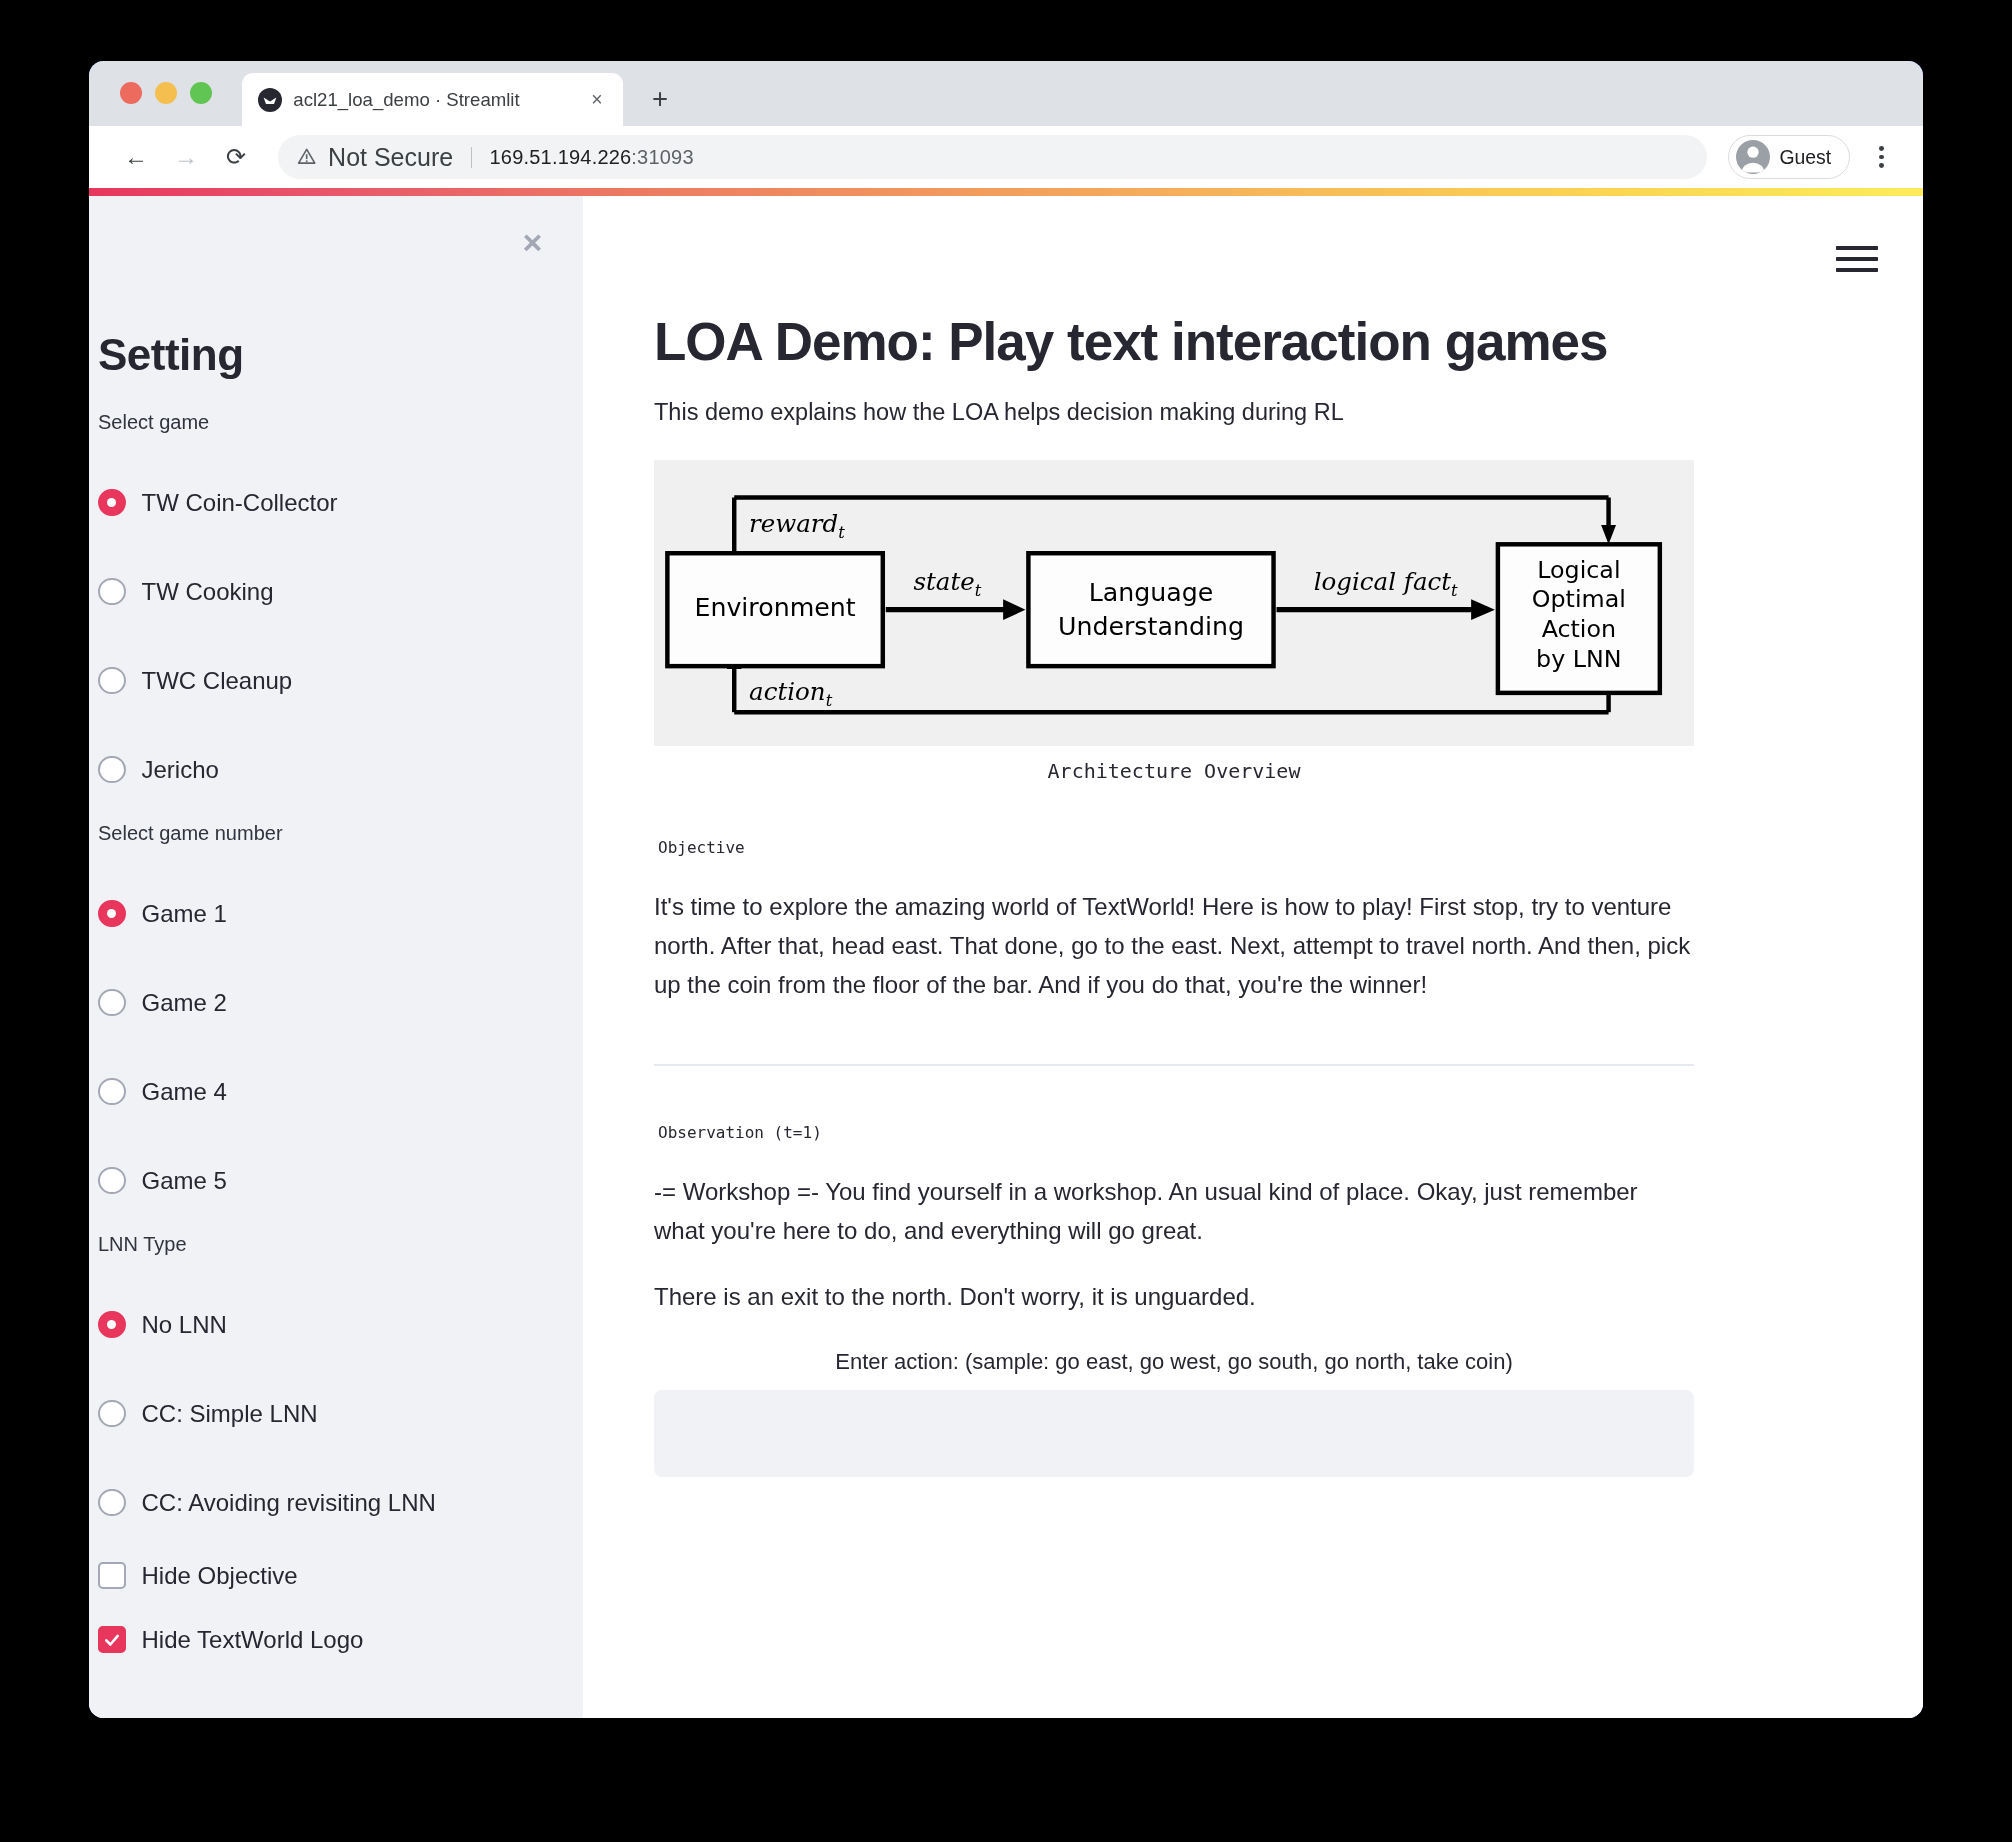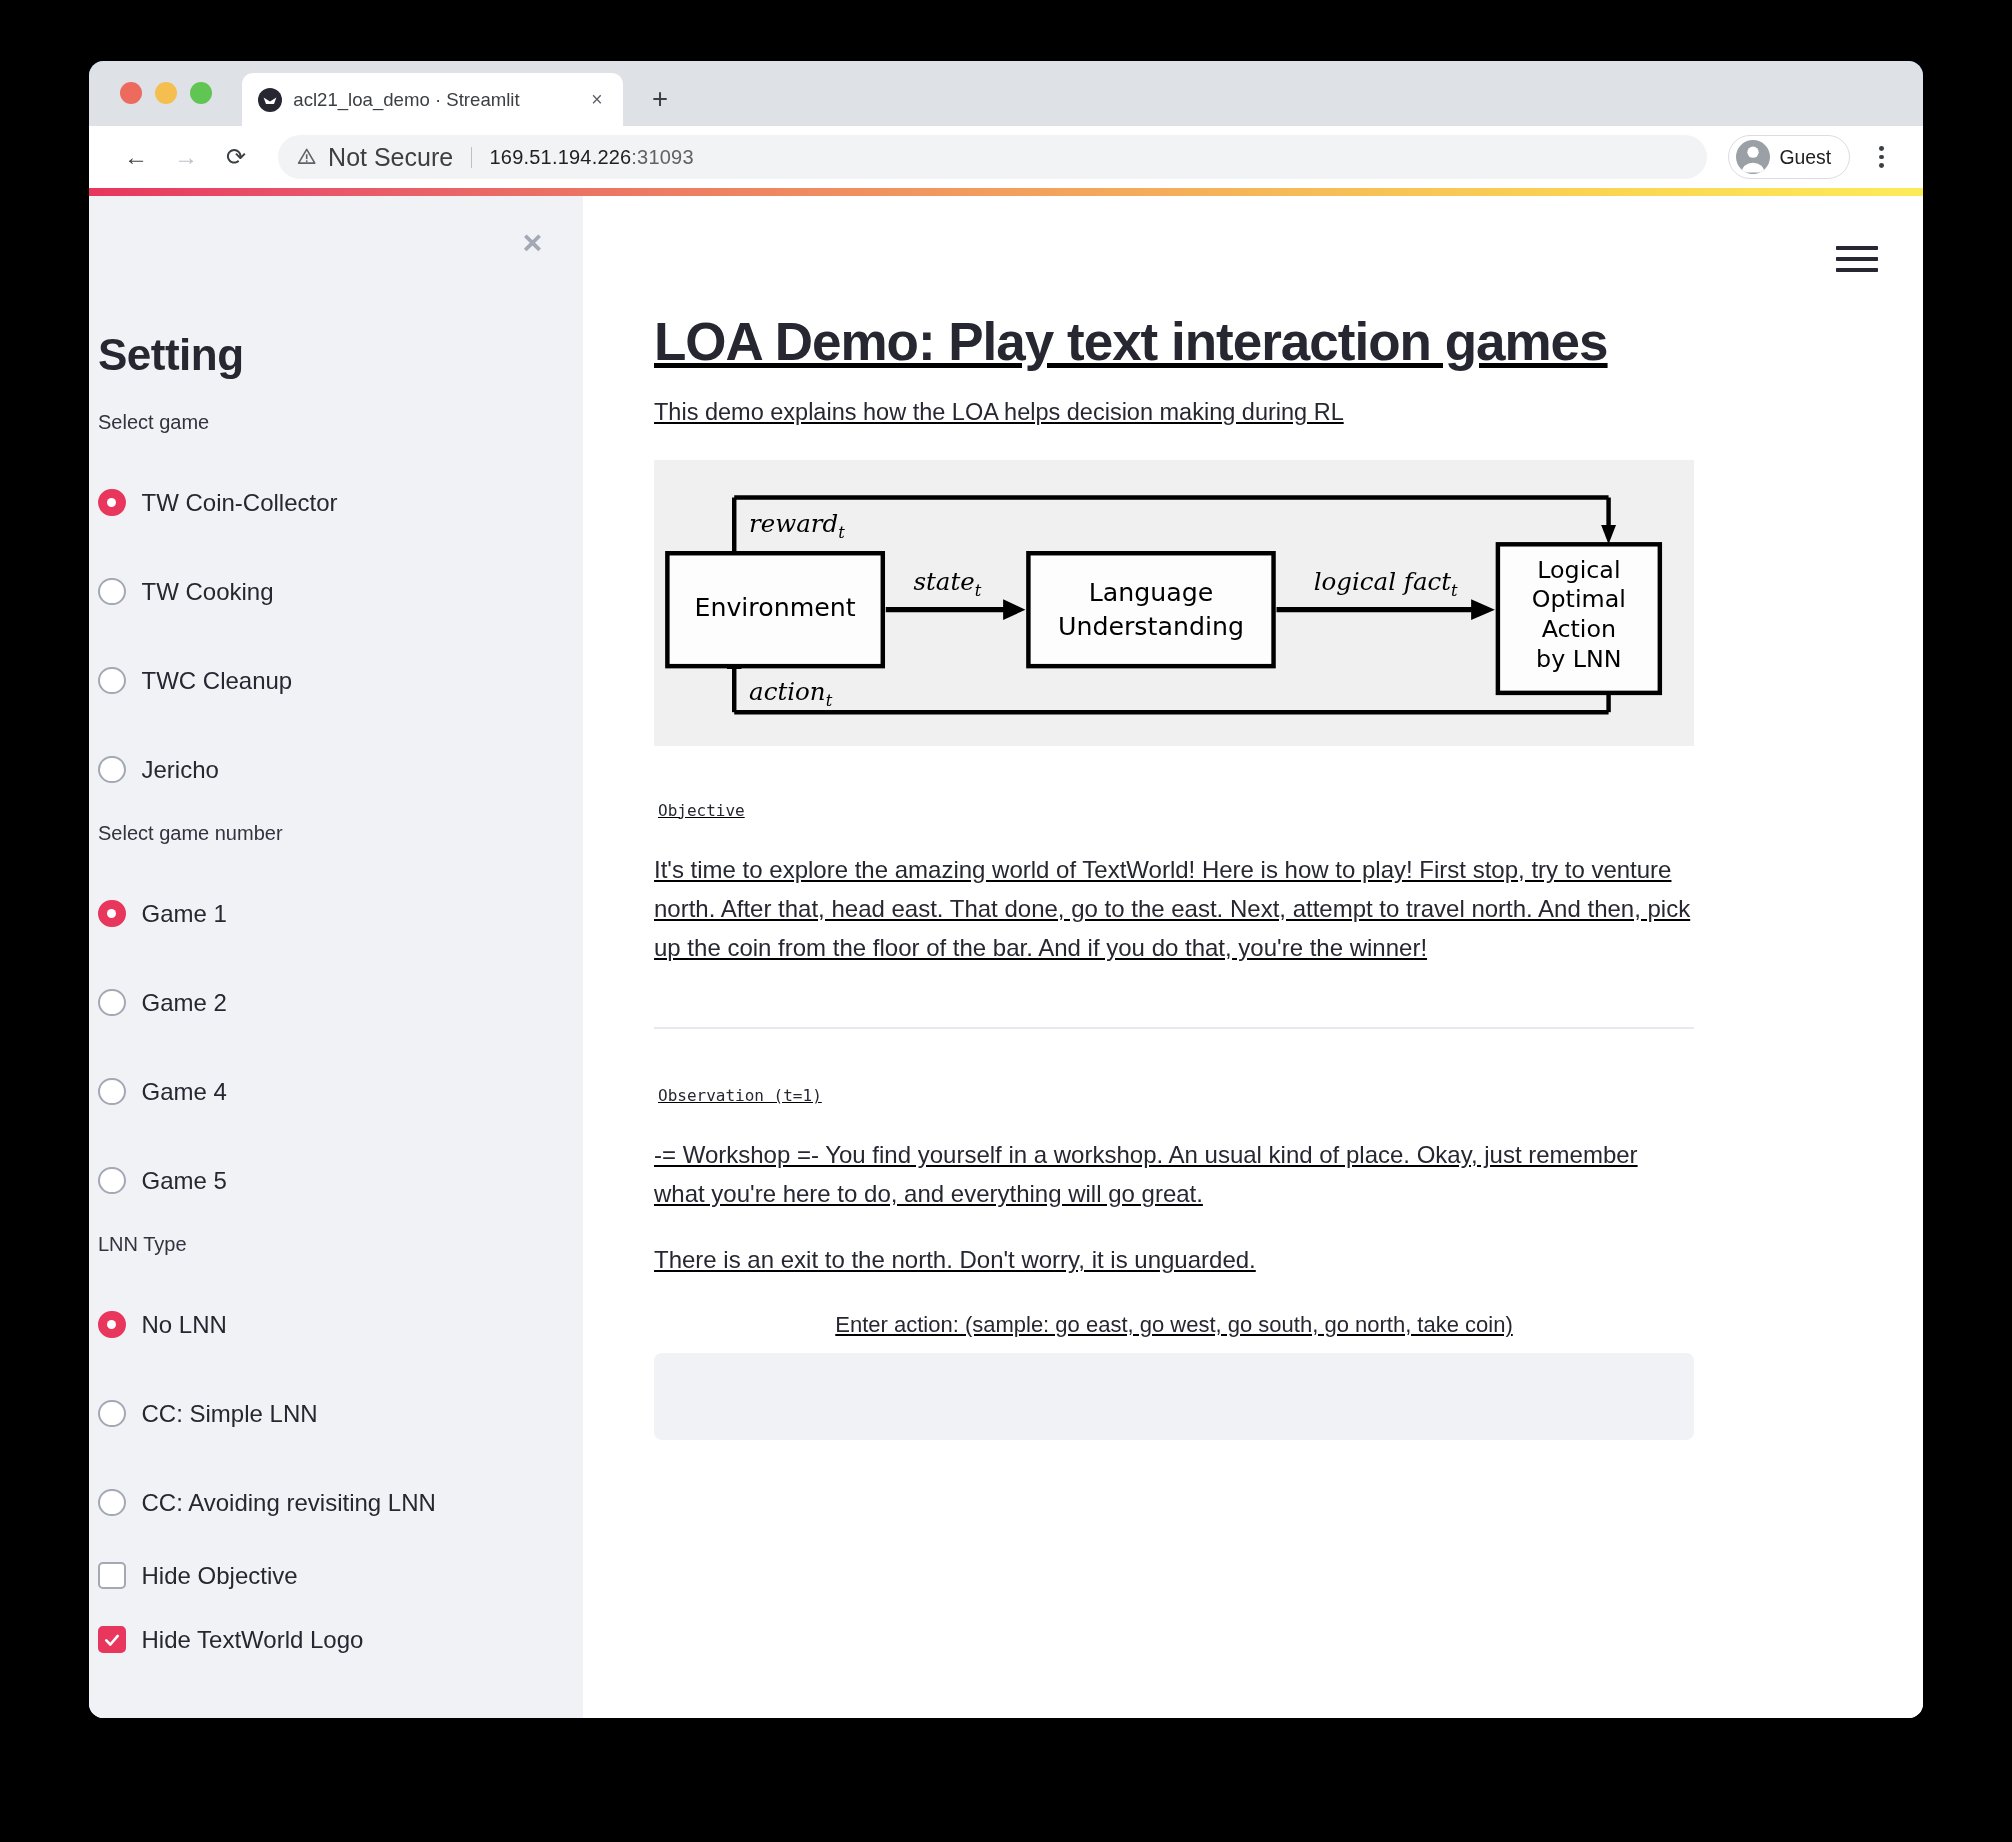--- a/index.html
+++ b/index.html
@@ -256,21 +256,20 @@
     position: absolute;
     right: 45px; top: 42px;
     width: 42px; height: 42px;
     display: flex; flex-direction: column; justify-content: center; gap: 7.3px;
   }
   .hamburger i { display: block; height: 4px; background: #262730; border-radius: 0.8px; }
 
   .main-inner {
     padding: 117px 104px 0 71px;
     max-width: 1215px;
-    text-decoration: underline;
   }
   .page-title {
     font-size: 53px;
     font-weight: 700;
     color: #262730;
     letter-spacing: -1px;
     line-height: 1.1;
     margin-bottom: 27.5px;
   }
   .page-subtitle {
@@ -515,20 +514,21 @@
             <rect x="1136" y="96" width="218" height="200" fill="#fdfdfd" stroke="#000" stroke-width="6"></rect>
             <text x="1245" y="141" text-anchor="middle" font-family="DejaVu Sans, sans-serif" font-size="32" fill="#000">Logical</text>
             <text x="1245" y="181" text-anchor="middle" font-family="DejaVu Sans, sans-serif" font-size="32" fill="#000">Optimal</text>
             <text x="1245" y="221" text-anchor="middle" font-family="DejaVu Sans, sans-serif" font-size="32" fill="#000">Action</text>
             <text x="1245" y="261" text-anchor="middle" font-family="DejaVu Sans, sans-serif" font-size="32" fill="#000">by LNN</text>
 
             <text x="128" y="80" font-family="DejaVu Serif, serif" font-style="italic" font-size="33" fill="#000">reward<tspan font-size="22" dy="8">t</tspan></text>
 
             <text x="128" y="306" font-family="DejaVu Serif, serif" font-style="italic" font-size="33" fill="#000">action<tspan font-size="22" dy="8">t</tspan></text>
           </svg>
+          <div class="figure-caption">Architecture Overview</div>
         </div>
 
         <div class="code-label">Objective</div>
         <p class="body-text">It's time to explore the amazing world of TextWorld! Here is how to play! First stop, try to venture north. After that, head east. That done, go to the east. Next, attempt to travel north. And then, pick up the coin from the floor of the bar. And if you do that, you're the winner!</p>
 
         <div class="divider"></div>
 
         <div class="code-label">Observation (t=1)</div>
         <p class="body-text">-= Workshop =- You find yourself in a workshop. An usual kind of place. Okay, just remember what you're here to do, and everything will go great.</p>
         <p class="body-text">There is an exit to the north. Don't worry, it is unguarded.</p>

